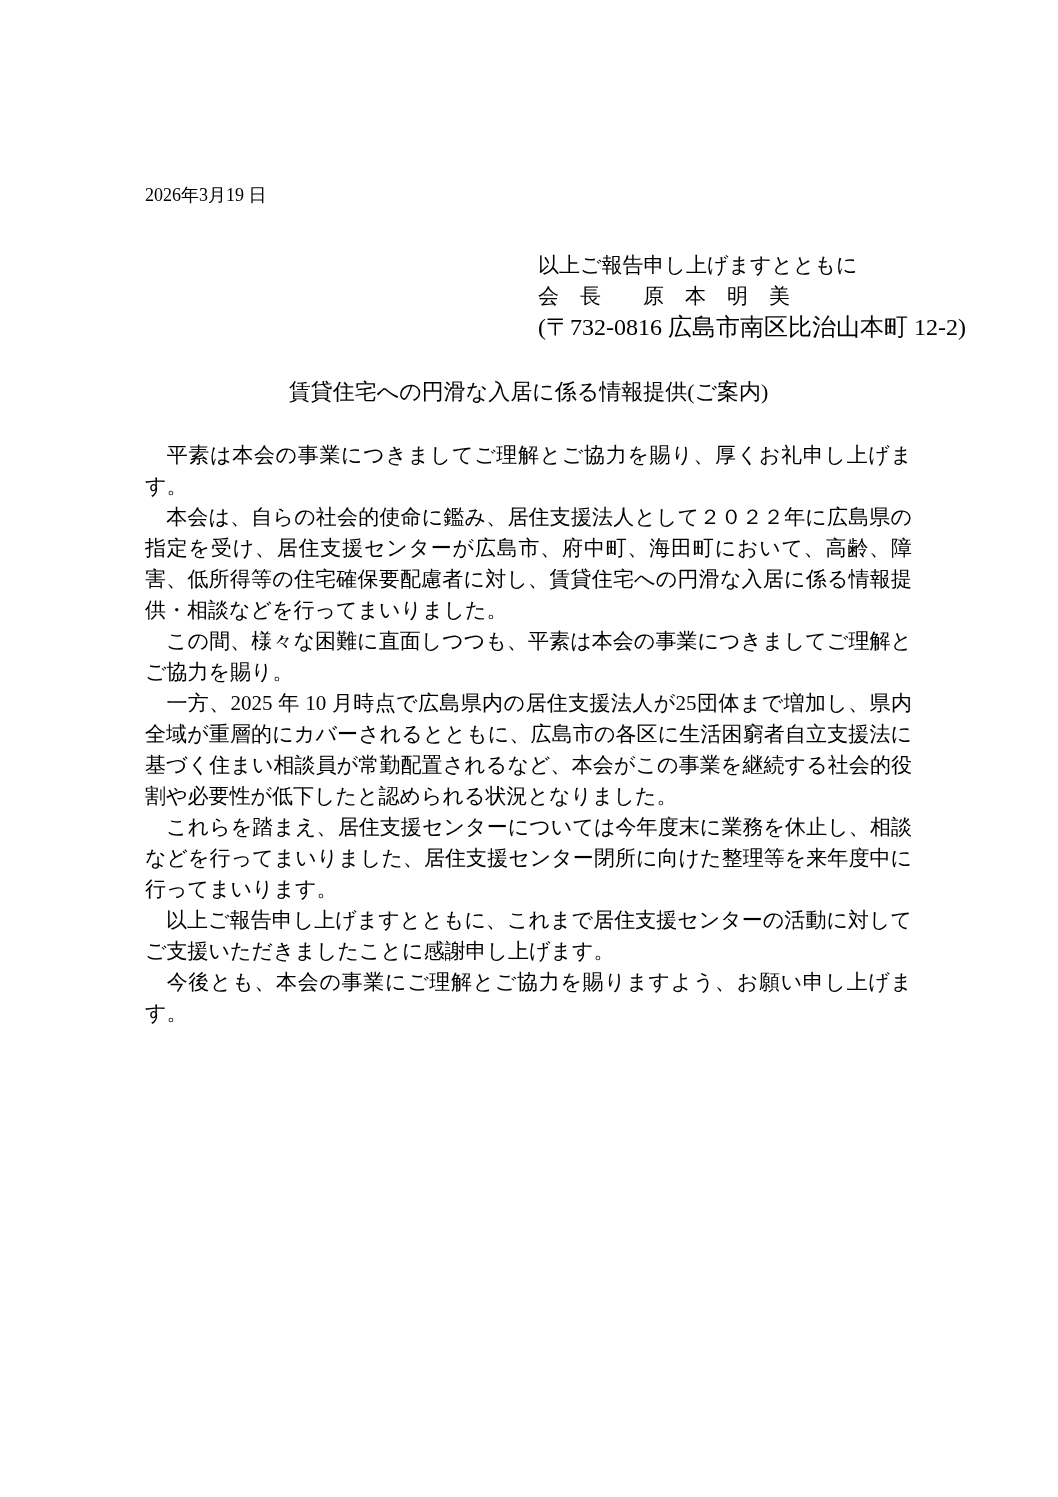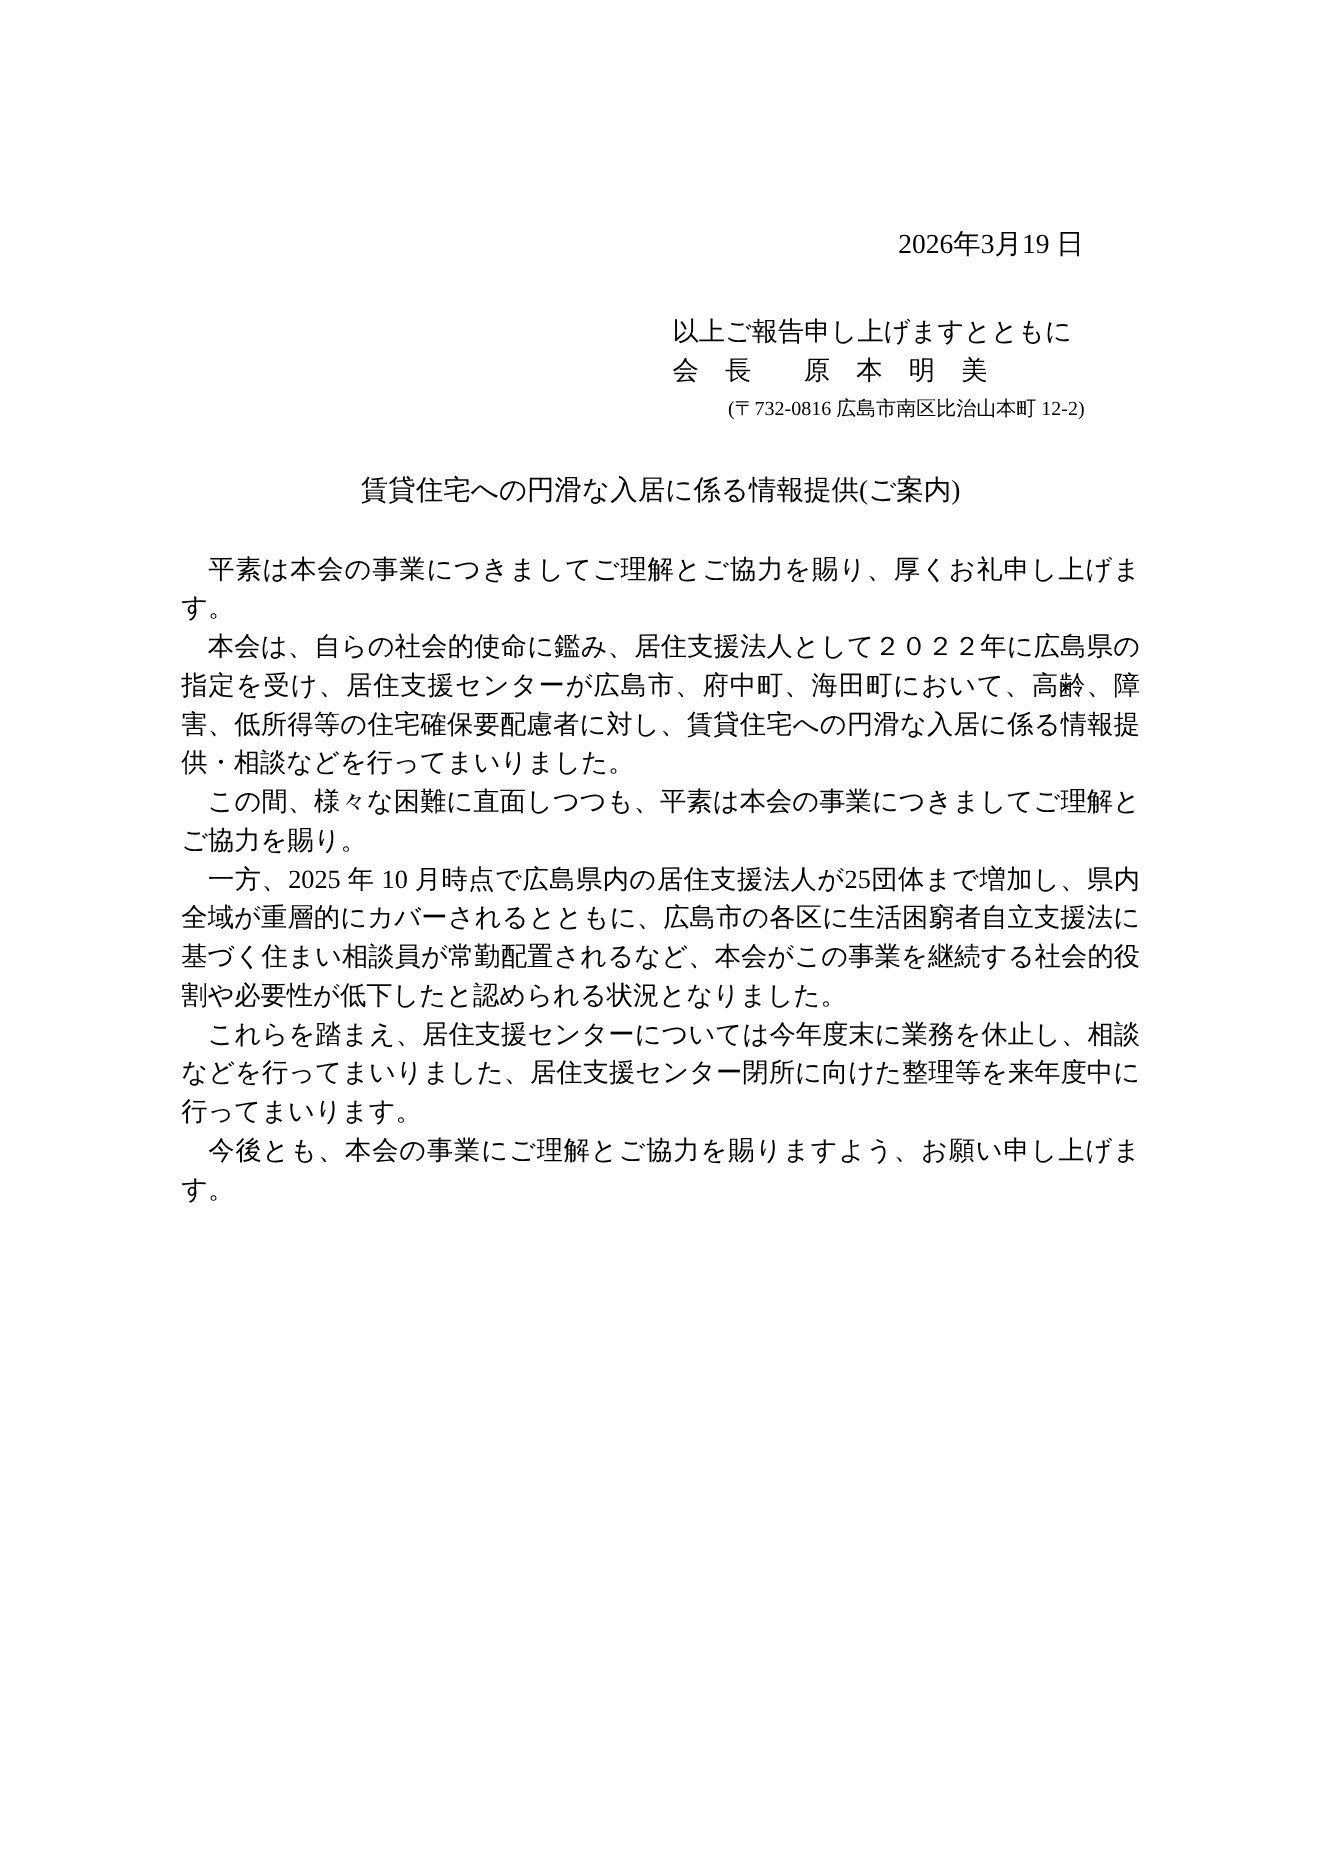--- a/index.html
+++ b/index.html
@@ -13,23 +13,23 @@
     height: 1497px;
     margin: 0;
     background: #ffffff;
     color: #000000;
     font-family: "Liberation Serif", "DejaVu Serif", serif;
     box-sizing: border-box;
     padding: 180px 146px 0 145px;
     overflow: hidden;
   }
   .date-line {
-    font-size: 22px;
+    font-size: 18px;
     line-height: 30px;
-    text-align: right;
+    text-align: left;
     padding-right: 45px;
     white-space: nowrap;
   }
   .recipient-line {
     margin-top: 33px;
     padding-left: 26px;
     font-size: 22px;
     line-height: 30px;
     white-space: nowrap;
   }
@@ -37,21 +37,21 @@
     margin-top: 40px;
     padding-left: 393px;
     font-size: 21px;
     line-height: 31px;
   }
   .sender-block .org,
   .sender-block .rep {
     white-space: nowrap;
   }
   .sender-block .addr {
-    font-size: 16px;
+    font-size: 24px;
     white-space: nowrap;
     text-align: center;
   }
   .subject-line {
     margin-top: 34px;
     text-align: center;
     font-size: 22px;
     line-height: 30px;
     white-space: nowrap;
   }
@@ -81,16 +81,17 @@
   </div>
 
   <div class="subject-line">賃貸住宅への円滑な入居に係る情報提供(ご案内)</div>
 
   <div class="letter-body">
       <p>　平素は本会の事業につきましてご理解とご協力を賜り、厚くお礼申し上げます。</p>
       <p>　本会は、自らの社会的使命に鑑み、居住支援法人として２０２２年に広島県の指定を受け、居住支援センターが広島市、府中町、海田町において、高齢、障害、低所得等の住宅確保要配慮者に対し、賃貸住宅への円滑な入居に係る情報提供・相談などを行ってまいりました。</p>
       <p>　この間、様々な困難に直面しつつも、平素は本会の事業につきましてご理解とご協力を賜り。</p>
       <p>　一方、2025 年 10 月時点で広島県内の居住支援法人が25団体まで増加し、県内全域が重層的にカバーされるとともに、広島市の各区に生活困窮者自立支援法に基づく住まい相談員が常勤配置されるなど、本会がこの事業を継続する社会的役割や必要性が低下したと認められる状況となりました。</p>
       <p>　これらを踏まえ、居住支援センターについては今年度末に業務を休止し、相談などを行ってまいりました、居住支援センター閉所に向けた整理等を来年度中に行ってまいります。</p>
+      <p>　以上ご報告申し上げますとともに、これまで居住支援センターの活動に対してご支援いただきましたことに感謝申し上げます。</p>
       <p>　今後とも、本会の事業にご理解とご協力を賜りますよう、お願い申し上げます。</p>
     </div>
 
 </div>
 
 </body></html>

